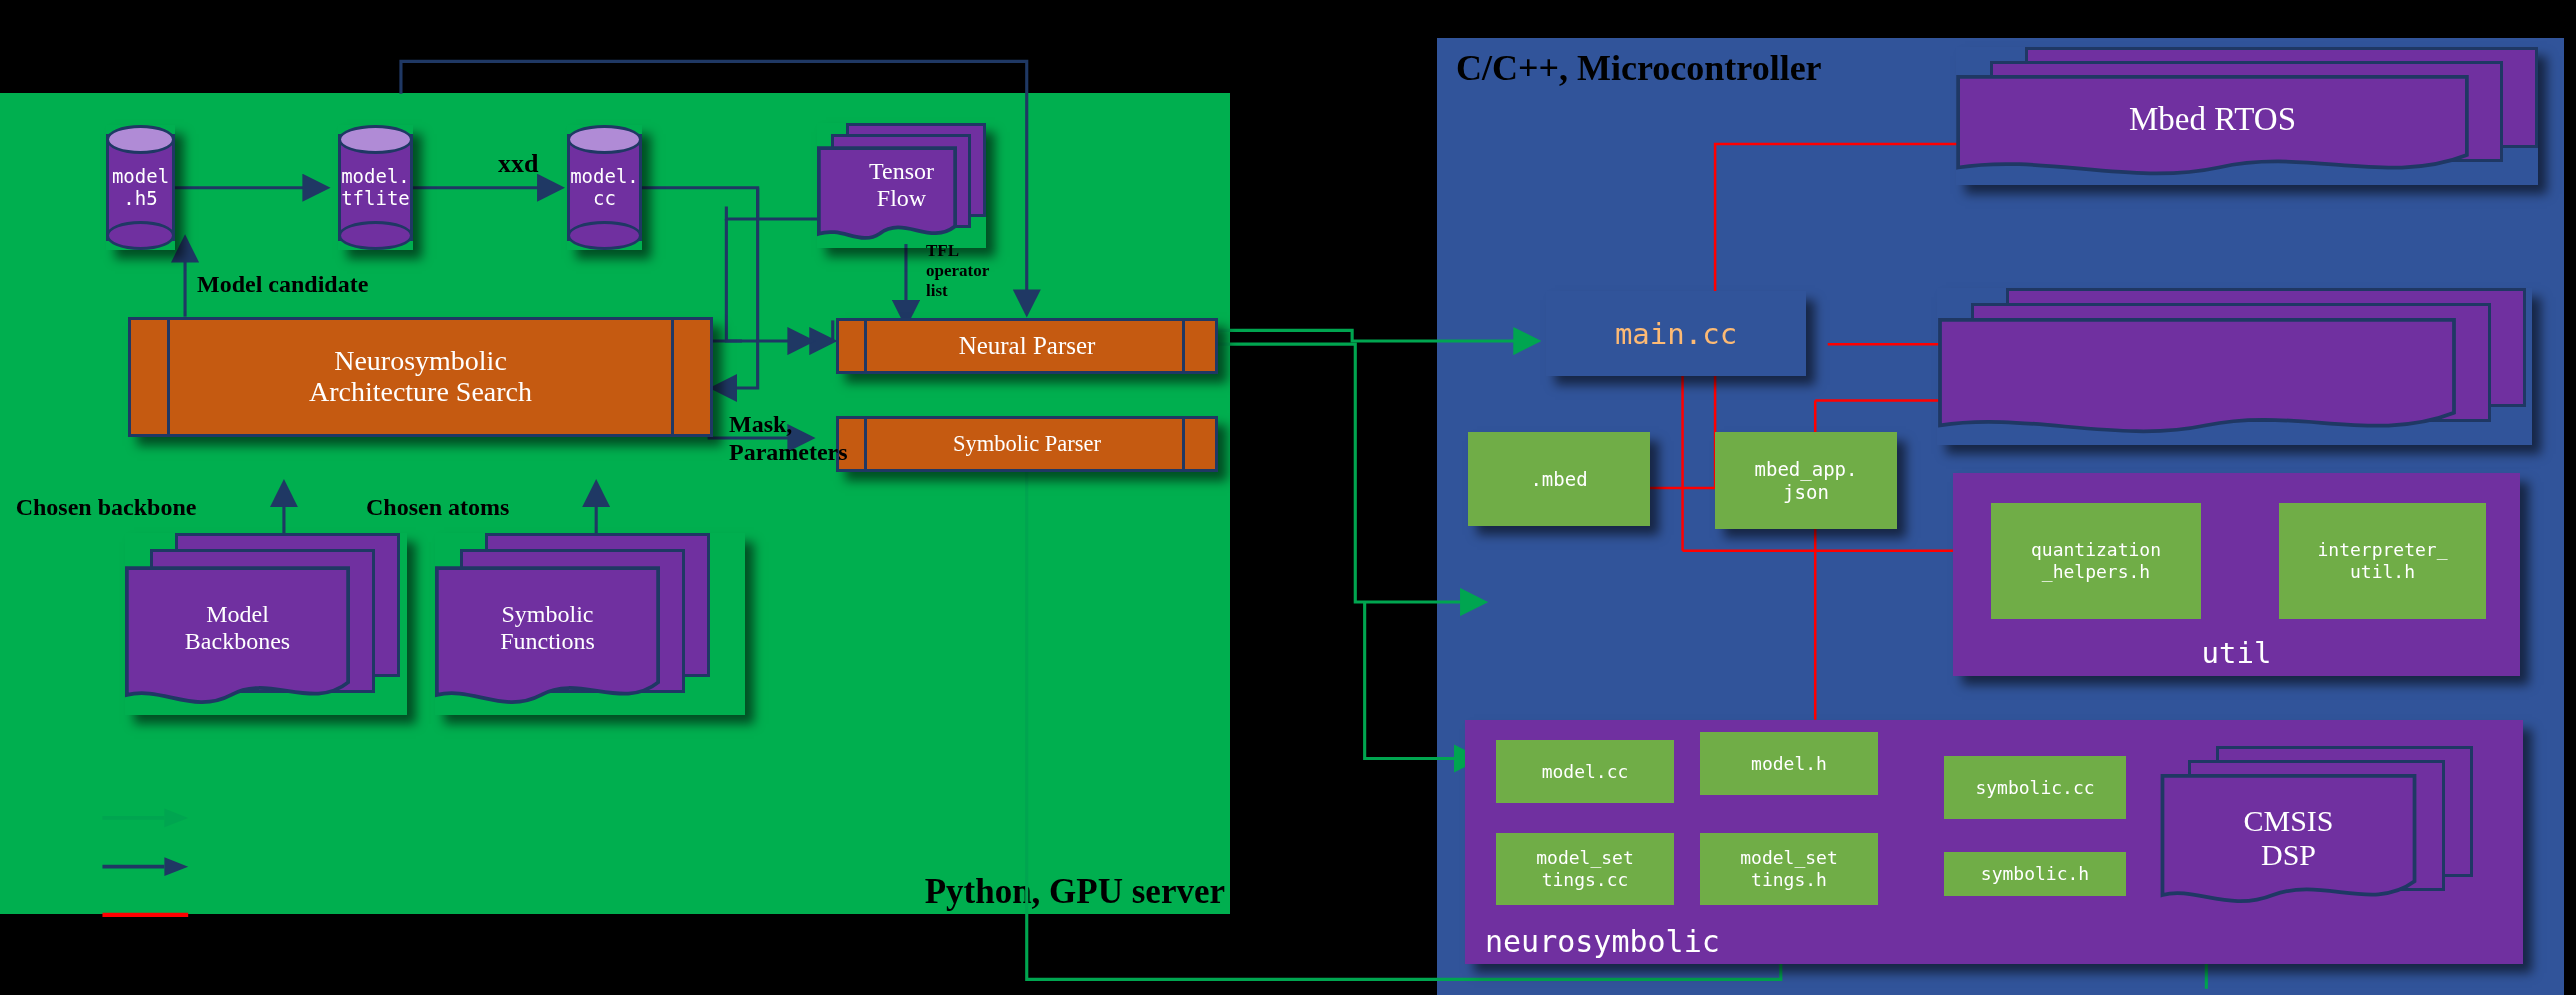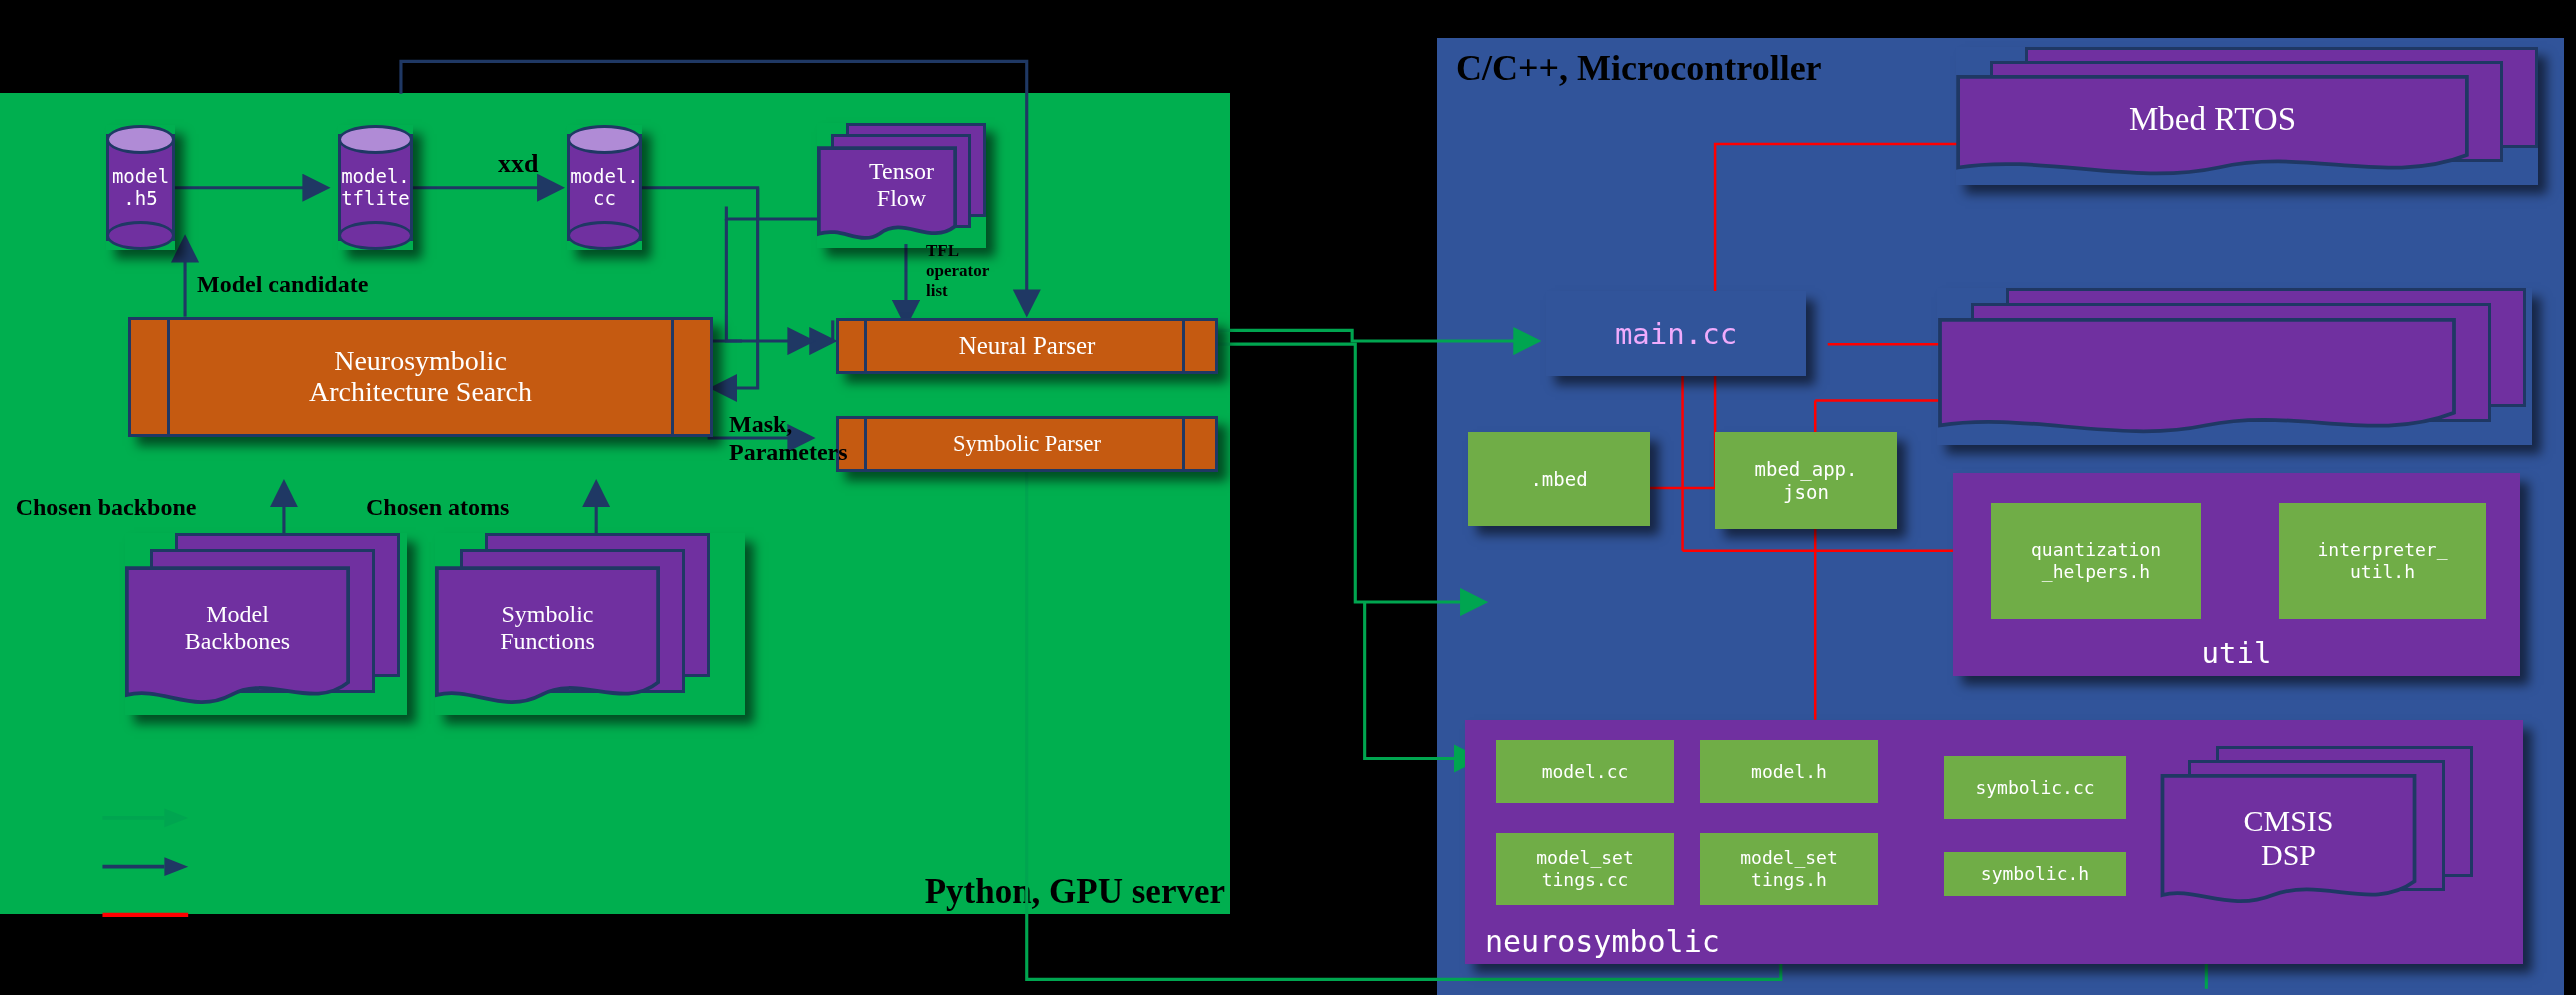--- a/index.html
+++ b/index.html
@@ -47,21 +47,21 @@
       display:flex;align-items:stretch;}
   .procbox .mid{flex:1;display:flex;align-items:center;justify-content:center;
       color:#fff;text-align:center;line-height:1.1;}
   .procbox .lband{position:absolute;top:0;bottom:0;border-right:3.1px solid #1F3864;}
   .procbox .rband{position:absolute;top:0;bottom:0;border-left:3.1px solid #1F3864;}
 
   
   .gbox{position:absolute;background:#70AD47;display:flex;align-items:center;justify-content:center;
       color:#fff;font-family:"DejaVu Sans Mono",monospace;text-align:center;line-height:1.2;}
   .bluebox{position:absolute;background:#31549A;display:flex;align-items:center;justify-content:center;
-      color:#f0abfc;font-family:"DejaVu Sans Mono",monospace;text-align:left;}
+      color:#fdba74;font-family:"DejaVu Sans Mono",monospace;text-align:left;}
   .purplegroup{position:absolute;background:#7030A0;}
   .purplegroup .gname{position:absolute;left:0;width:100%;bottom:3.8px;text-align:center;color:#fff;
       font-family:"DejaVu Sans Mono",monospace;}
 
   
   .flowlabel{position:absolute;color:#000;font-weight:bold;white-space:pre;
       font-family:"Liberation Serif",serif;line-height:1.05;}
 
   
   svg.layer{position:absolute;left:0;top:0;width:2576px;height:995px;overflow:visible;}
@@ -294,21 +294,21 @@
       <div>util.h</div>
     </div>
   </div>
   <div class="gname" style="font-size:29px;bottom:6.3px;">util</div>
 </div>
 
 <div class="purplegroup shadow" style="left:1465px;top:720px;width:1058px;height:244px;">
   <div class="gbox" style="left:31px;top:20px;width:178px;height:63px;font-size:18px;">
     <div>model.cc</div>
   </div>
-  <div class="gbox" style="left:235px;top:20px;width:178px;height:63px;font-size:18px;">
+  <div class="gbox" style="left:235px;top:12px;width:178px;height:63px;font-size:18px;">
     <div>model.h</div>
   </div>
   <div class="gbox" style="left:479px;top:36px;width:182px;height:63px;font-size:18px;">
     <div>symbolic.cc</div>
   </div>
   <div class="gbox" style="left:31px;top:113px;width:178px;height:72px;font-size:18px;">
     <div>
       <div>model_set</div>
       <div>tings.cc</div>
     </div>

